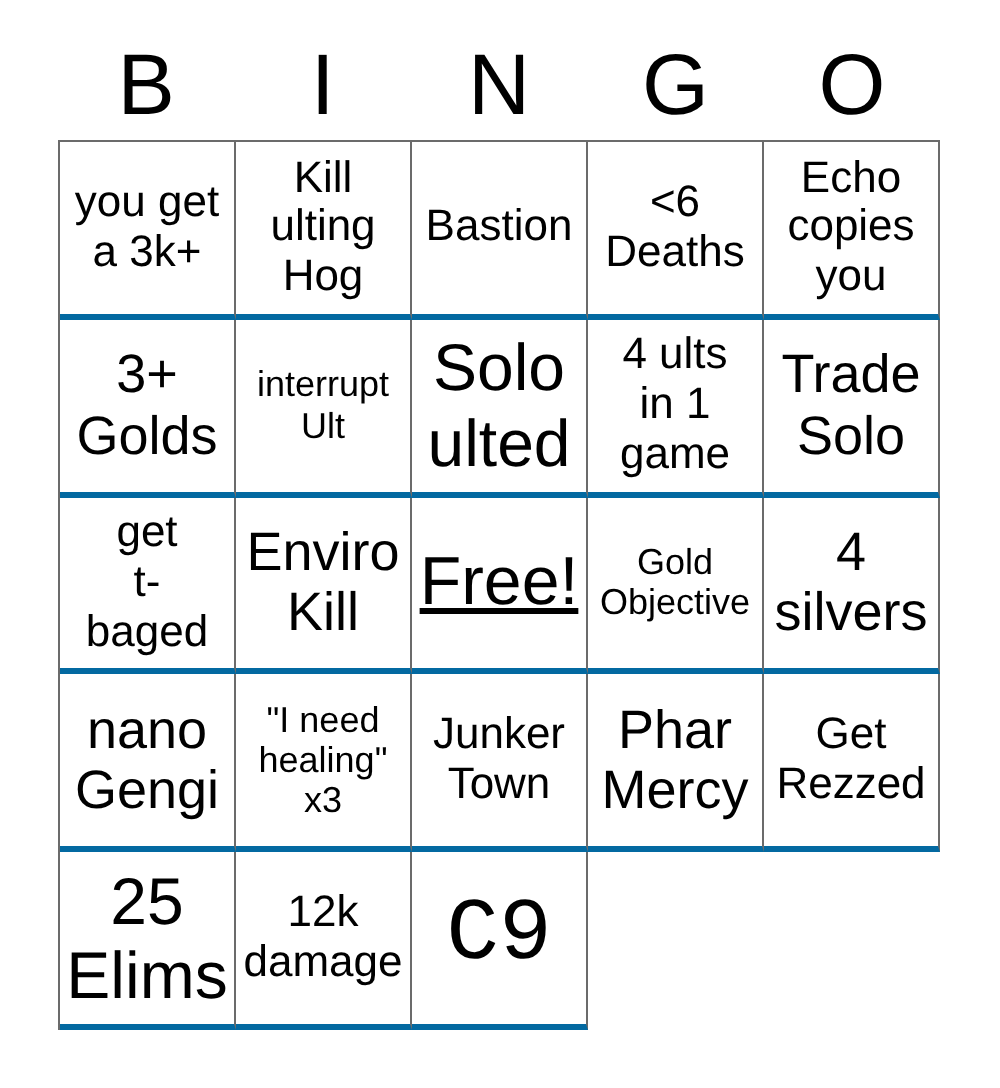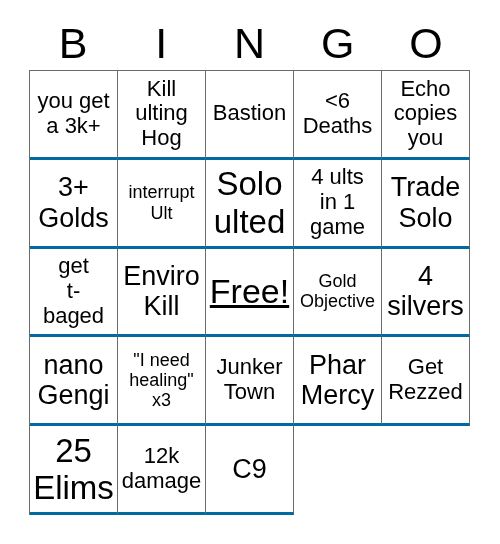--- a/index.html
+++ b/index.html
@@ -70,21 +70,21 @@
     line-height: 1.13;
     white-space: pre-line;
     word-break: break-word;
   }
   
   .fs-xl .cell-text { font-size: 33px; }
   .fs-lg .cell-text { font-size: 27px; }
   .fs-md .cell-text { font-size: 22px; }
   .fs-sm .cell-text { font-size: 18px; }
   .fs-free .cell-text { font-size: 34px; text-decoration: underline; }
-  .fs-c9 .cell-text { font-size: 27px; }
+  .fs-c9 .cell-text { font-size: 44px; font-family: Liberation Mono, monospace; }
 </style>
 </head>
 <body>
 
 <div class="card">
 
   <div class="header-row">
     <div class="header-cell">B</div>
     <div class="header-cell">I</div>
     <div class="header-cell">N</div>

